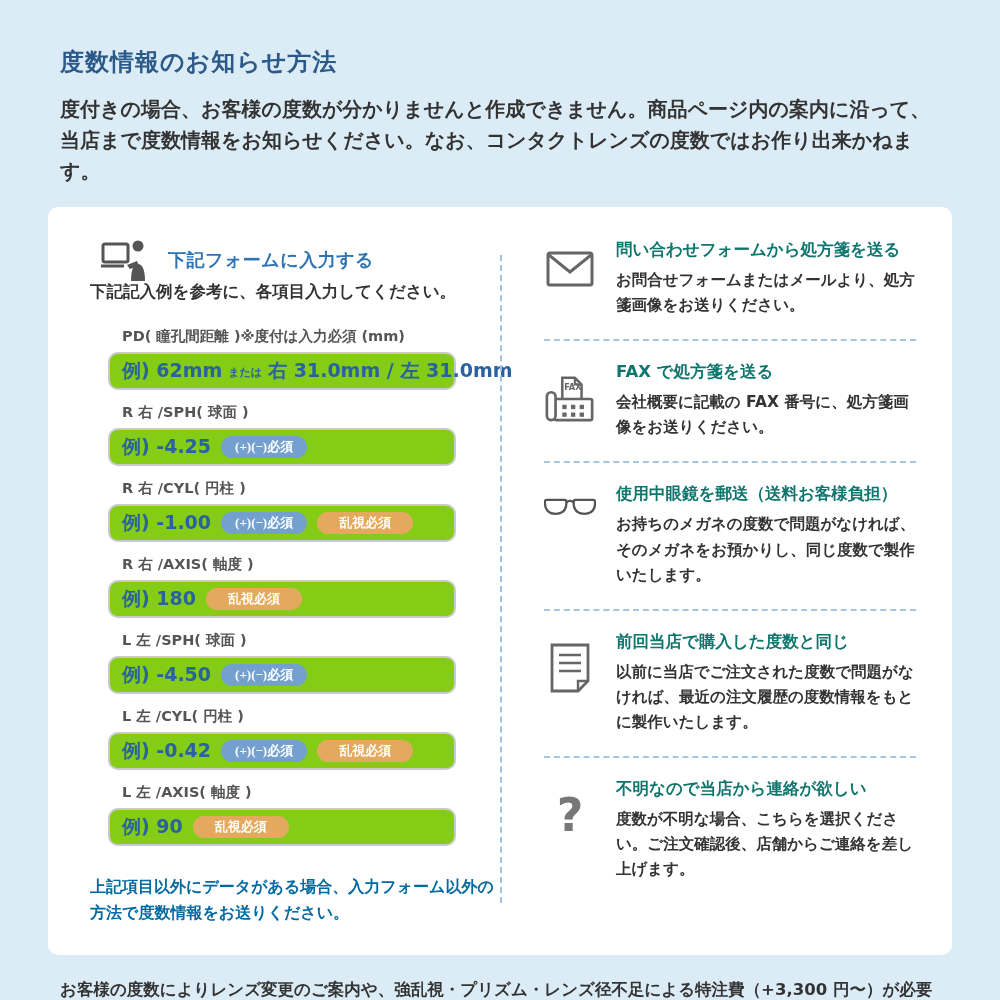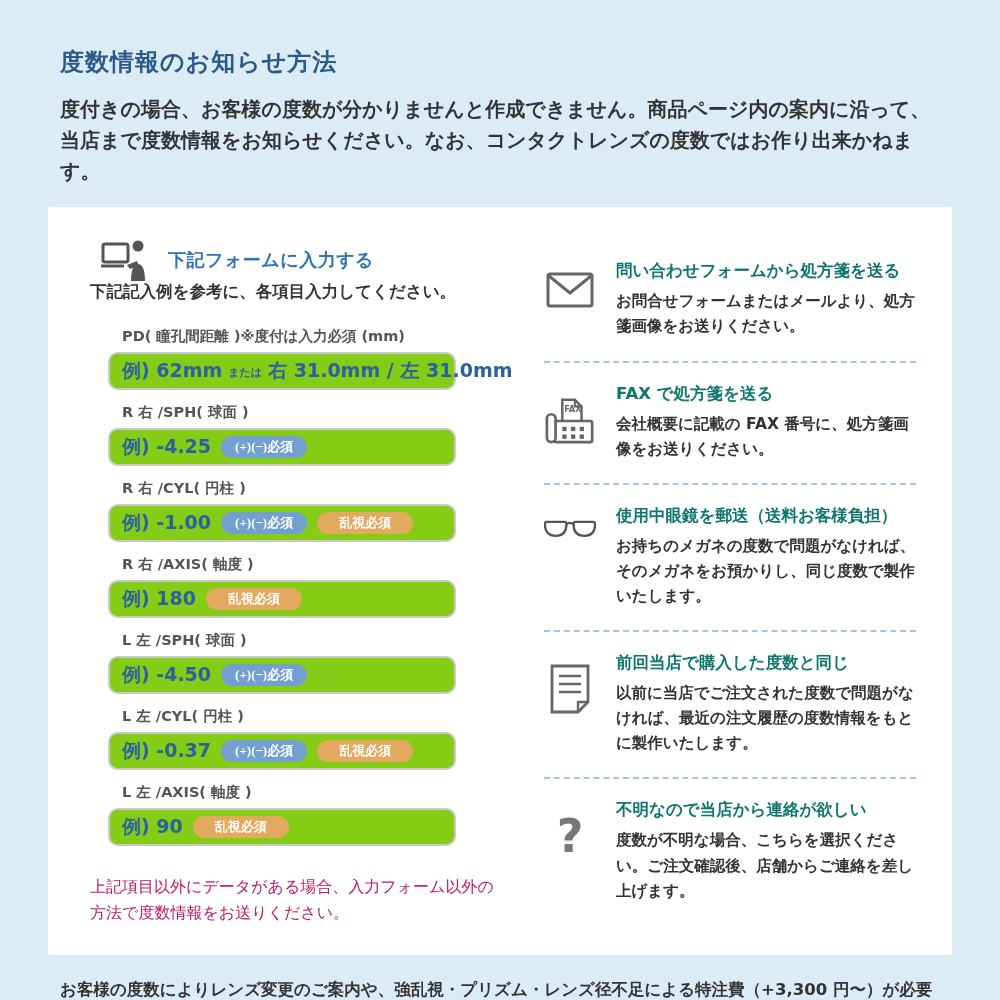--- a/index.html
+++ b/index.html
@@ -21,25 +21,24 @@
   .intro {
     margin: 16px 12px 0;
     font-size: 20px;
     line-height: 1.55;
     color: #333;
     font-weight: bold;
   }
   .card {
     margin-top: 20px;
     background: #ffffff;
-    border-radius: 3px;
+    border-radius: 10px;
     display: flex;
     padding: 26px 0 30px;
     min-height: 720px;
-    align-items: center;
   }
   .col-left { width: 452px; padding: 6px 0 0 42px; }
   .divider {
     width: 0;
     border-left: 2px dashed #9ec2e0;
     margin: 22px 0;
   }
   .col-right { flex: 1; padding: 6px 36px 0 42px; }
 
   
@@ -71,21 +70,21 @@
     color: #fff;
     font-weight: bold;
     font-size: 13px;
     padding: 4px 14px 5px;
     line-height: 1;
     white-space: nowrap;
     font-family: Liberation Serif, serif;
   }
   .pill-blue { background: #74a0cf; }
   .pill-orange { background: #e3aa5f; padding-left: 22px; padding-right: 22px; }
-  .form-note { margin-top: 28px; font-size: 16px; font-weight: normal; line-height: 1.6; color: #be185d; }
+  .form-note { margin-top: 28px; font-size: 16px; font-weight: bold; line-height: 1.6; color: #0369a1; }
 
   
   .method { display: flex; gap: 20px; }
   .method-icon-wrap { width: 52px; flex: none; display: flex; justify-content: center; align-items: flex-start; padding-top: 12px; }
   .method-title { color: #0f766e; font-size: 16.5px; font-weight: bold; margin-bottom: 7px; }
   .method-body { font-size: 15.5px; line-height: 1.62; color: #333; font-weight: bold; }
   .method-sep { border-top: 2px dashed #a5c6e3; margin: 21px 0 20px; }
   .qmark { font-size: 46px; font-weight: bold; color: #777; line-height: 1; margin-top: 2px; }
 
   .footer-note {
@@ -151,21 +150,21 @@
         </div>
 
         <div class="field-label">L 左 /SPH( 球面 )</div>
         <div class="example-box">
           <span class="example-text">例) -4.50</span>
           <span class="pill pill-blue">(+)(−)必須</span>
         </div>
 
         <div class="field-label">L 左 /CYL( 円柱 )</div>
         <div class="example-box">
-          <span class="example-text">例) -0.37</span>
+          <span class="example-text">例) -0.42</span>
           <span class="pill pill-blue">(+)(−)必須</span>
           <span class="pill pill-orange">乱視必須</span>
         </div>
 
         <div class="field-label">L 左 /AXIS( 軸度 )</div>
         <div class="example-box">
           <span class="example-text">例) 90</span>
           <span class="pill pill-orange">乱視必須</span>
         </div>
 

